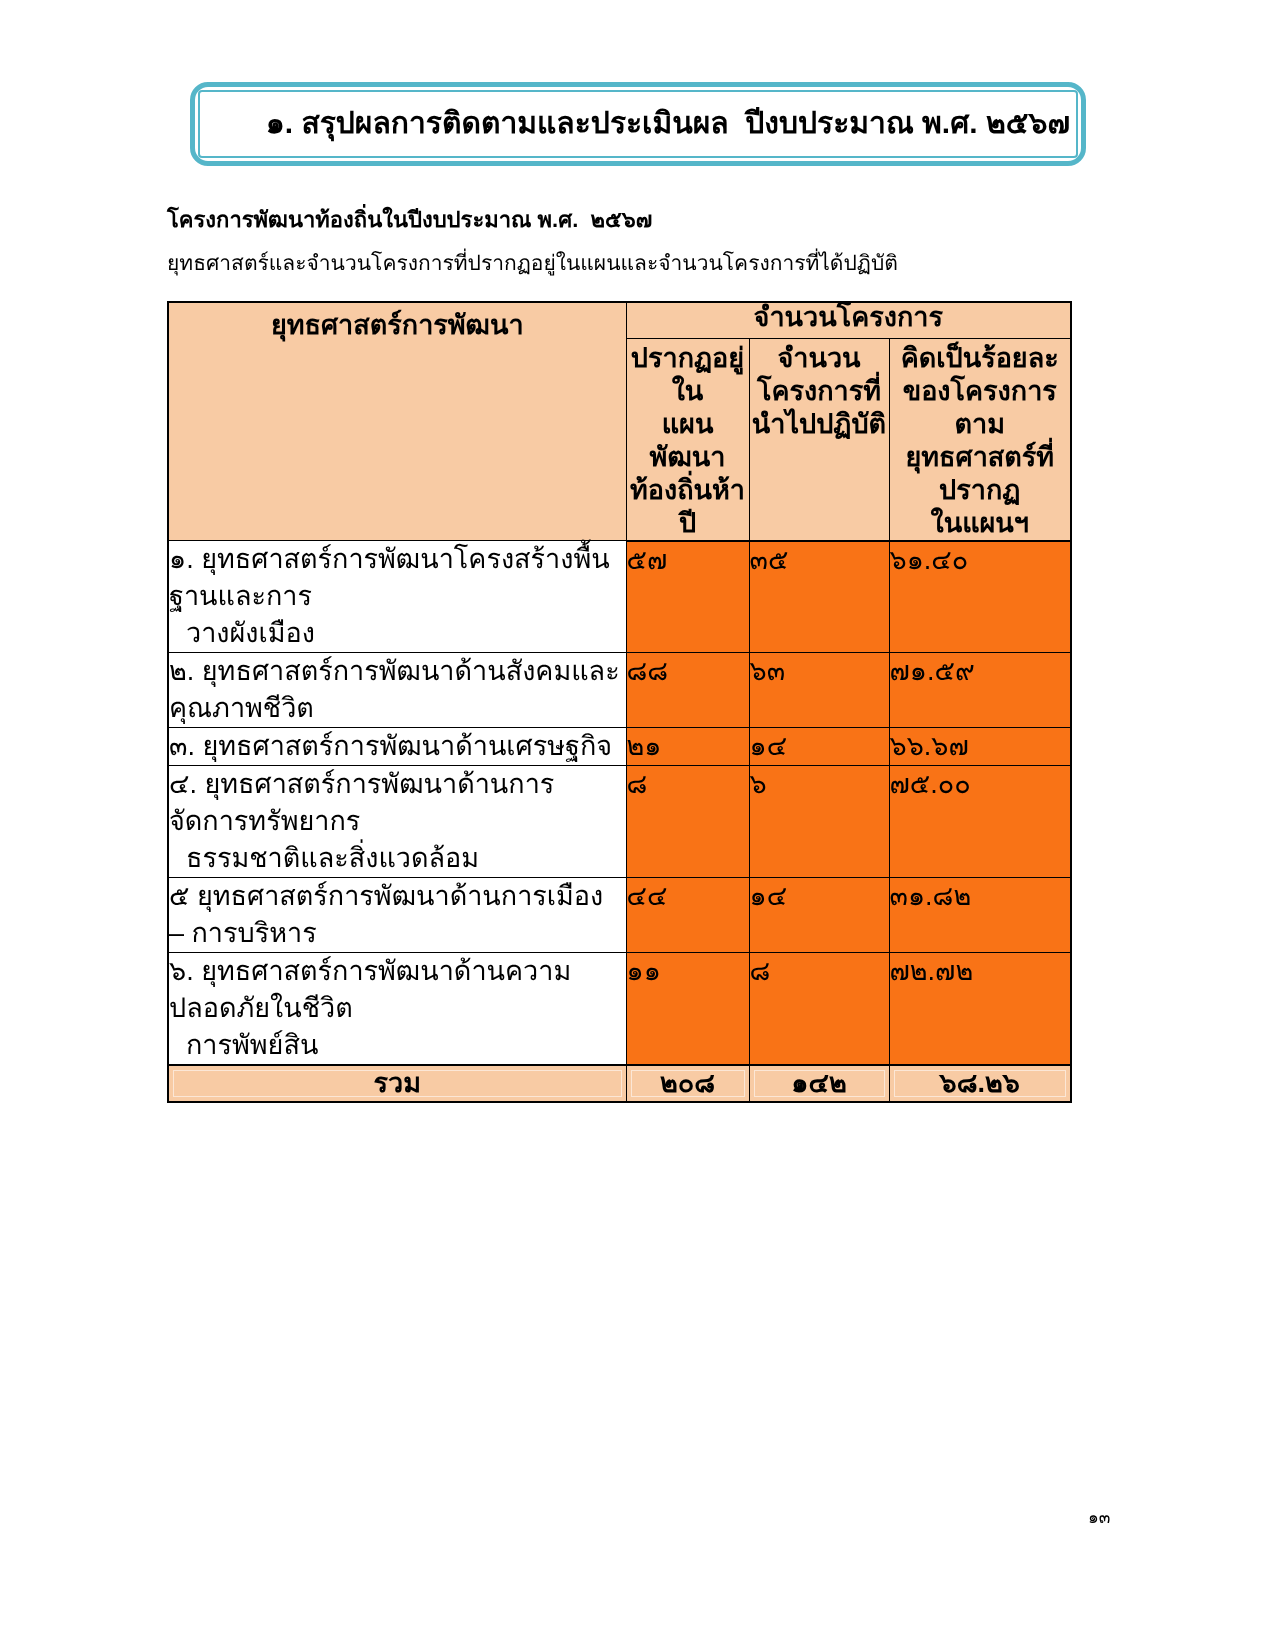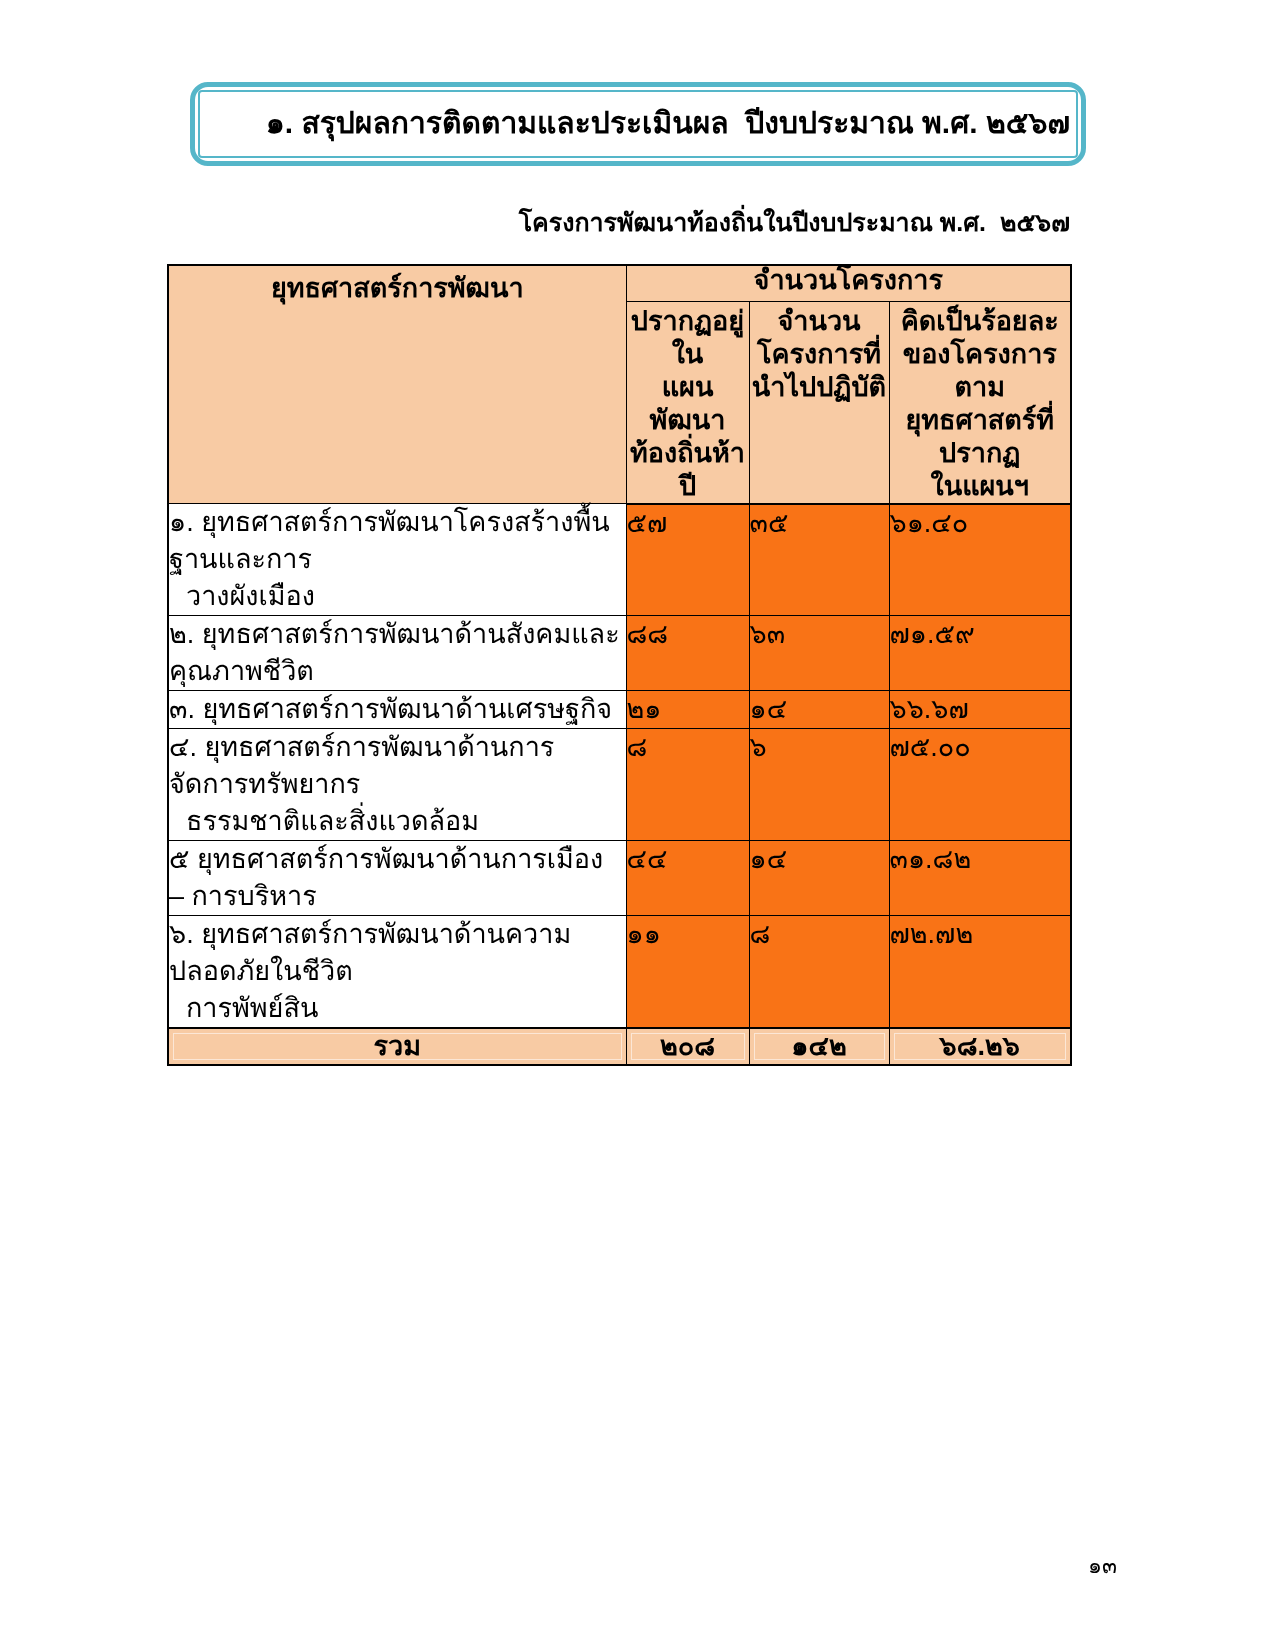--- a/index.html
+++ b/index.html
@@ -25,21 +25,21 @@
     border:2px solid var(--teal); border-radius:4px;
     text-align:right; padding:13px 6px 15px;
   }
   .title-text{
     font-size:30px; font-weight:bold; white-space:pre-wrap; line-height:1.2;
   }
 
   
   .content{ margin-left:167px; width:903px; }
   .section-heading{
-    margin-top:36px; font-size:25px; font-weight:bold; white-space:pre-wrap;text-align:right;
+    margin-top:36px; font-size:22px; font-weight:bold; white-space:pre-wrap;
   }
   .section-subheading{
     margin-top:9px; font-size:21px; white-space:pre-wrap;
   }
 
   
   table.summary{
     margin-top:22px; width:903px; border-collapse:collapse;
     border:2px solid var(--ink); table-layout:fixed;
     font-size:27px;
@@ -69,34 +69,35 @@
   }
   tr.total-row th, tr.total-row td{
     background:var(--orange); font-weight:bold; text-align:center;
     height:37px; vertical-align:middle; line-height:1.1;
     border-top:2px solid var(--ink);
     box-shadow: inset 0 0 0 4px var(--orange), inset 0 0 0 5px rgba(255,255,255,0.55);
   }
 
   
   .page-number{
-    position:absolute; left:1088px; top:1548px; font-size:22px;
+    position:absolute; left:1088px; top:1503px; font-size:17px;
   }
 </style>
 </head>
 <body>
 
 <div class="title-box">
   <div class="title-box-inner">
     <div class="title-text">๑. สรุปผลการติดตามและประเมินผล  ปีงบประมาณ พ.ศ. ๒๕๖๗</div>
   </div>
 </div>
 
 <div class="content">
   <div class="section-heading">โครงการพัฒนาท้องถิ่นในปีงบประมาณ พ.ศ.  ๒๕๖๗</div>
+  <div class="section-subheading">ยุทธศาสตร์และจำนวนโครงการที่ปรากฏอยู่ในแผนและจำนวนโครงการที่ได้ปฏิบัติ</div>
 
   <table class="summary">
     <colgroup>
       <col style="width:458px">
       <col style="width:123px">
       <col style="width:140px">
       <col style="width:182px">
     </colgroup>
     <thead>
       <tr>

